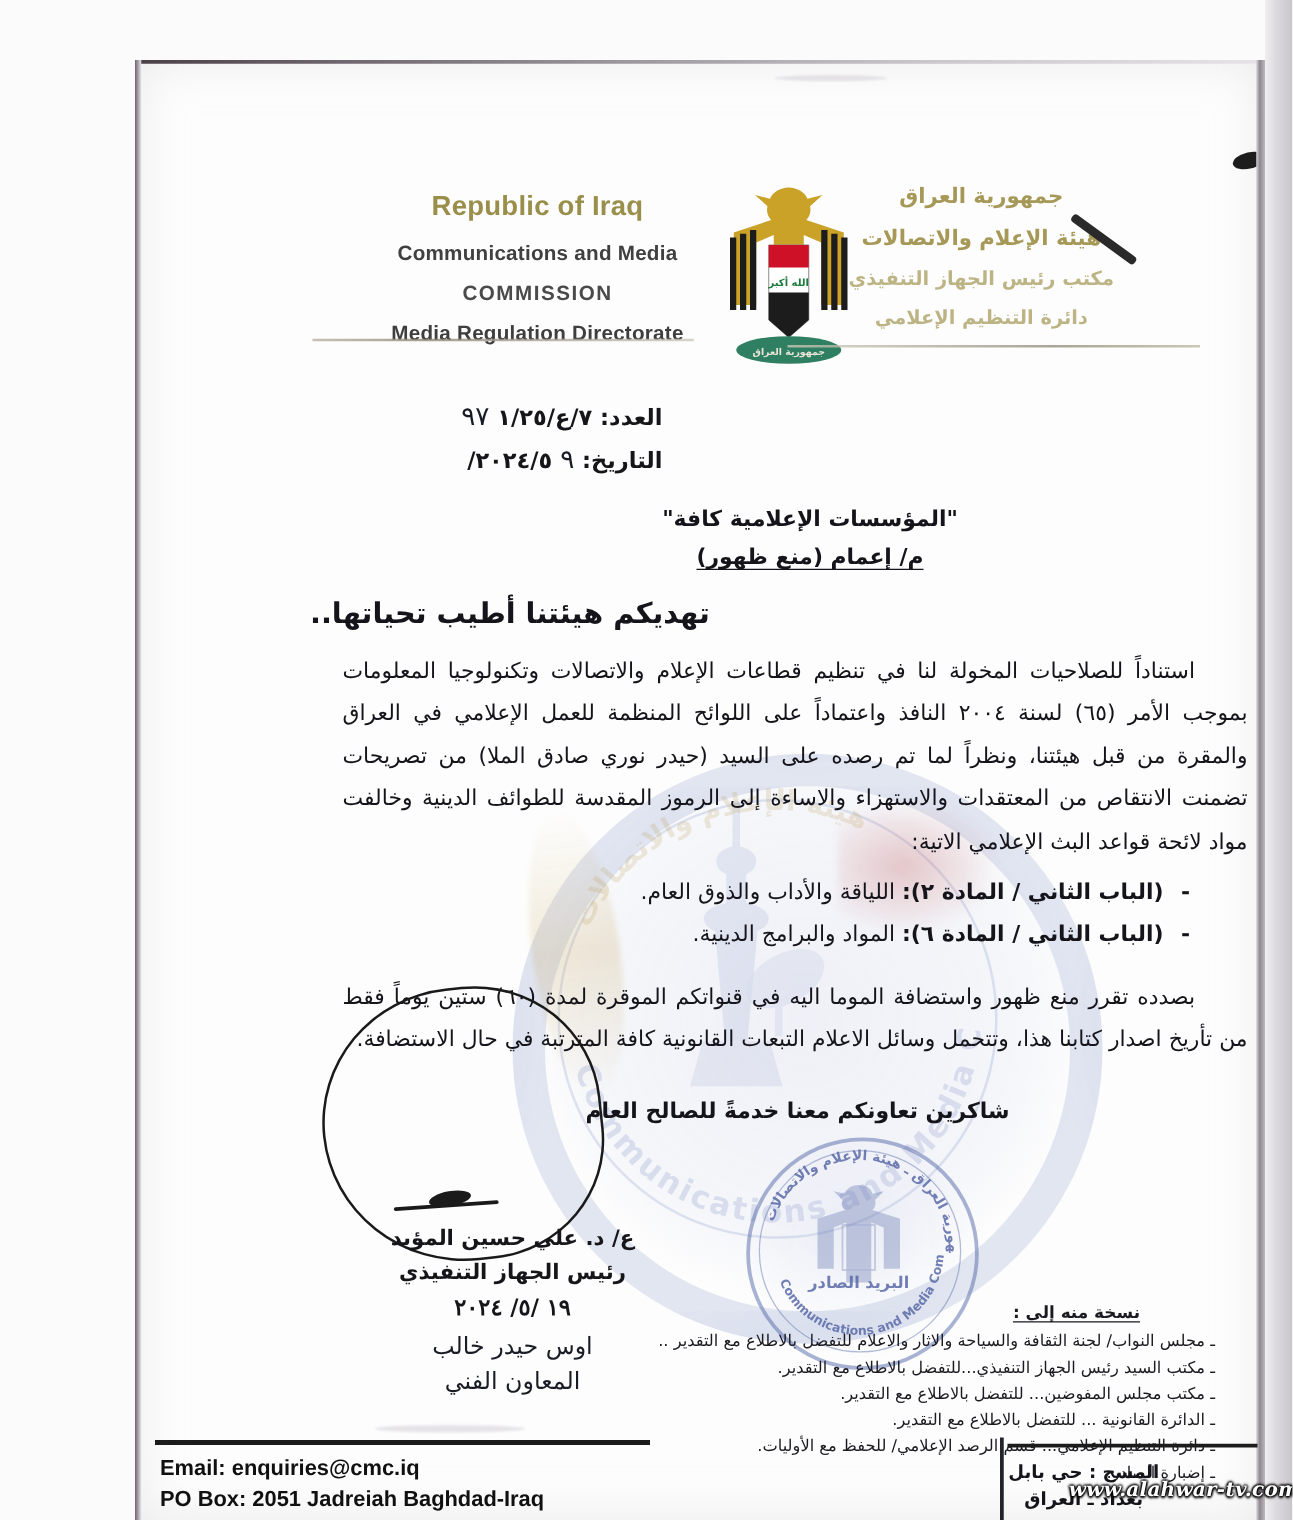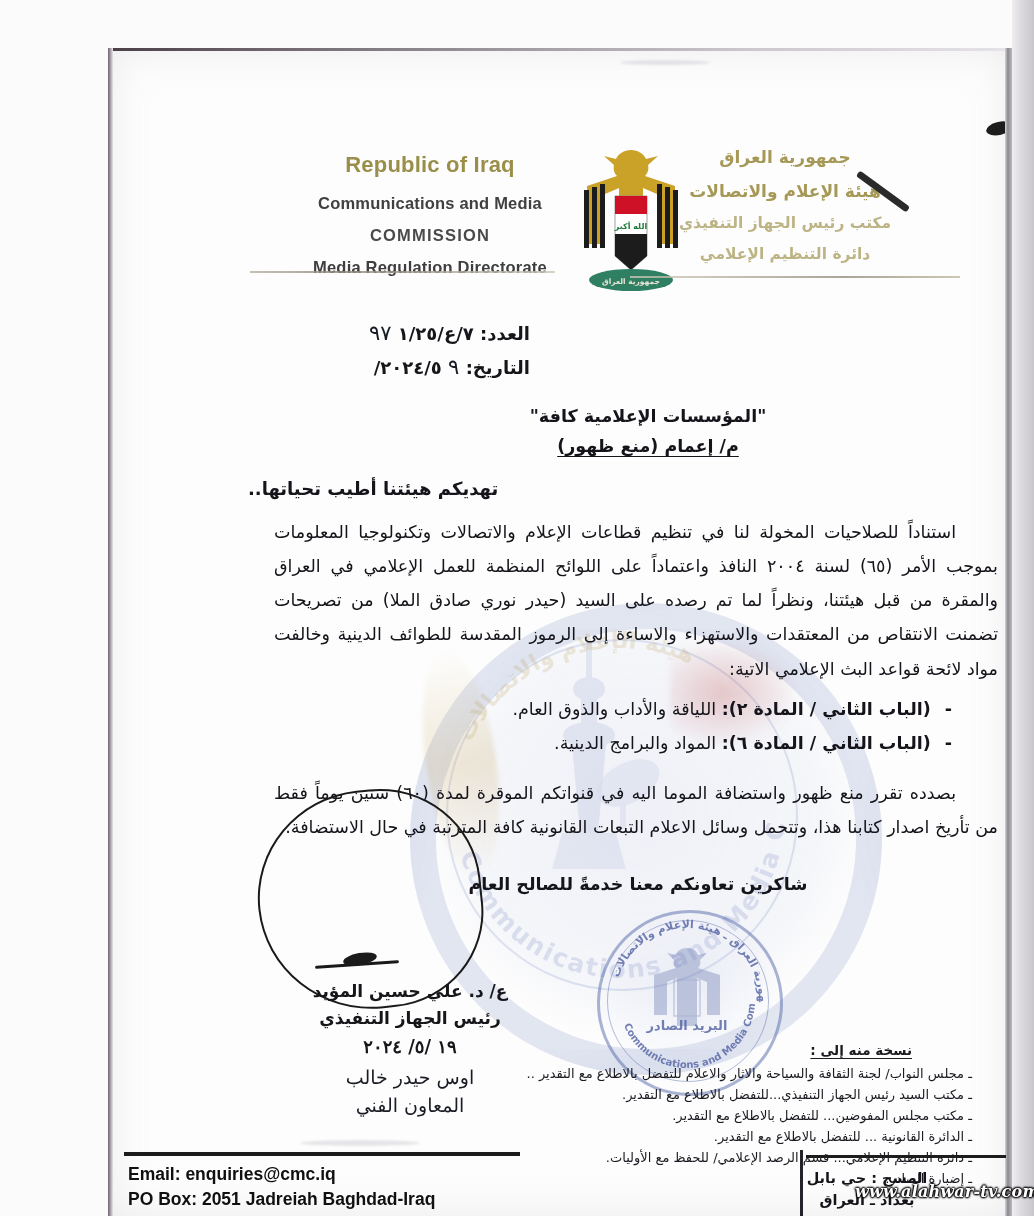--- a/index.html
+++ b/index.html
@@ -128,21 +128,21 @@
   .addressee{
     font-size:17.5px;font-weight:bold;text-align:center;
     margin:18px 0 0 0;padding-left:60px;
   }
   .subject{
     font-size:17.5px;font-weight:bold;text-align:center;
     margin:10px 0 0 0;padding-left:60px;
     text-decoration:underline;text-underline-offset:4px;
   }
   .greeting{
-    font-size:18px;font-weight:bold;text-align:left;
+    font-size:23px;font-weight:bold;text-align:left;
     margin:22px 0 0 0;padding-left:10px;
   }
   .para{
     font-size:17.5px;line-height:1.95;margin:16px 0 0 0;
     text-align:justify;text-justify:inter-word;
   }
   .para.indent{text-indent:42px;margin-left:36px;}
   ul.clauses{list-style:none;margin:6px 46px 0 0;padding:0;}
   ul.clauses li{
     font-size:17.5px;line-height:1.95;

